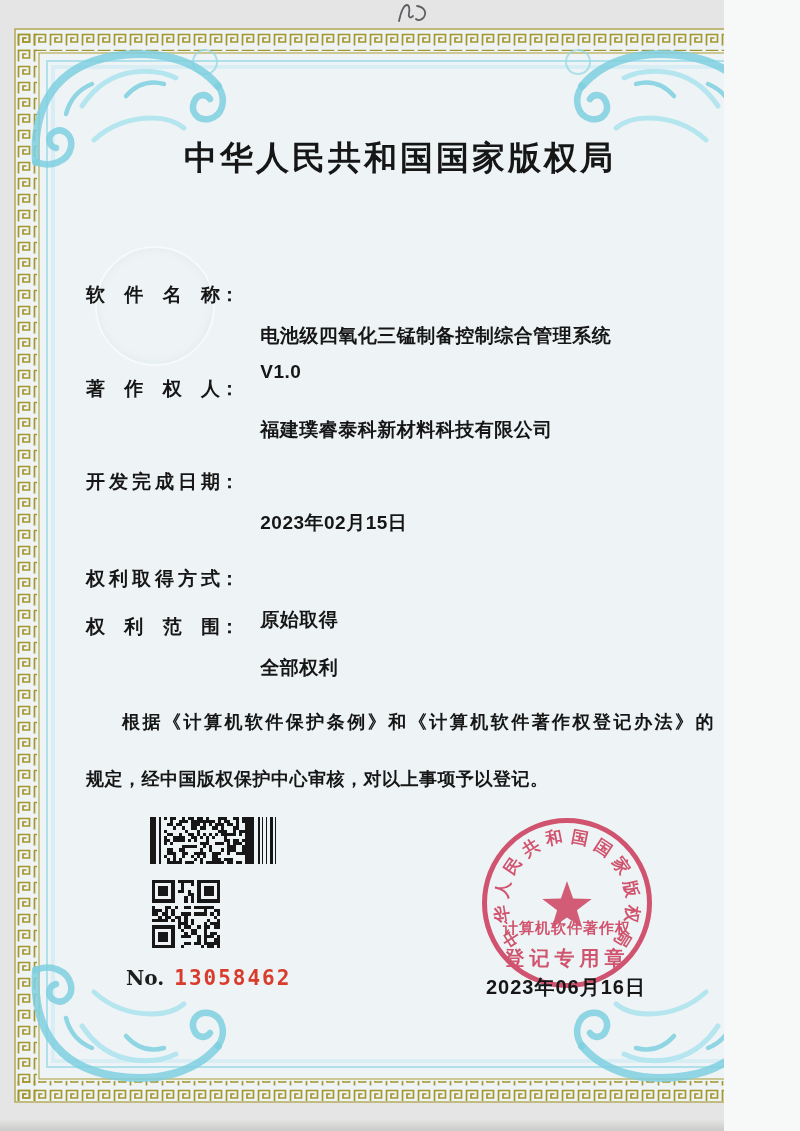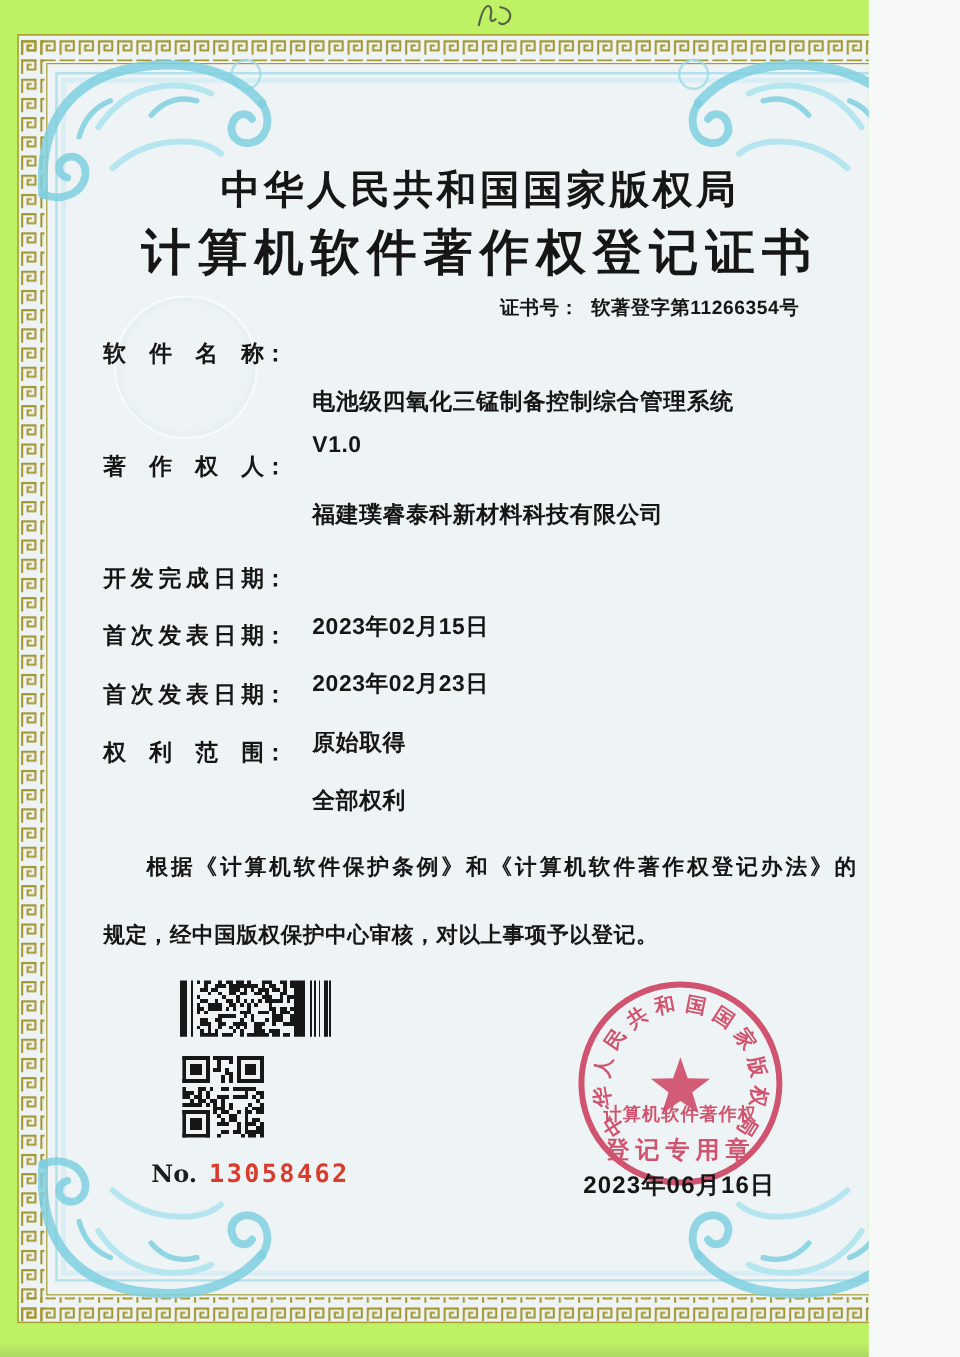--- a/index.html
+++ b/index.html
@@ -1,17 +1,17 @@
 <!DOCTYPE html>
 <html><head>
 <meta charset="utf-8">
 <style>
   html,body{margin:0;padding:0;background:#f7f9f8;}
   #page{position:relative;width:724px;height:1131px;overflow:hidden;
-        font-family:"Liberation Sans","DejaVu Sans",sans-serif;color:#161616;background:#bef264;}
+        font-family:"Liberation Sans","DejaVu Sans",sans-serif;color:#161616;background:#e5e5e5;}
   .abs{position:absolute;}
   #deco{left:0;top:0;z-index:0;}
   .content{z-index:2;}
   
   .authority{left:0;top:136px;width:800px;text-align:center;font-family:"DejaVu Serif","Liberation Serif",serif;
              font-size:33px;font-weight:700;letter-spacing:3px;}
   .cert-title{left:0;top:183px;width:800px;text-align:center;font-family:"DejaVu Serif","Liberation Serif",serif;
              font-size:41px;font-weight:700;letter-spacing:6px;}
   .certno{top:247px;right:58px;font-size:16px;font-weight:700;letter-spacing:.5px;}
   .certno .lbl{margin-right:10px;}
@@ -90,44 +90,36 @@
 
     <g opacity=".8">
       <path d="M399,21 C401,12 404,5 407,5 C409,5 410,9 409,13 C408,17 410,19 413,16" fill="none" stroke="#3f3f45" stroke-width="1.8" stroke-linecap="round"></path>
       <path d="M417,6 C424,7 427,12 424,17 C422,20 418,21 416,19" fill="none" stroke="#3f3f45" stroke-width="1.8" stroke-linecap="round"></path>
     </g>
   </svg>
 
   <div class="abs watermark"></div>
 
   <div class="abs content authority">中华人民共和国国家版权局</div>
-  <div class="abs content cert-title">计算机软件著作权登记证书</div>
-
-  <div class="abs content certno">
-    <span class="lbl">证书号：</span><span>软著登字第11266354号</span>
-  </div>
+
 
   <div class="abs content frow r1">
     <span class="flabel">软件名称</span><span class="fcolon">：</span>
     <span class="fvalue"><span>电池级四氧化三锰制备控制综合管理系统</span><span class="vline2">V1.0</span></span>
   </div>
   <div class="abs content frow r2">
     <span class="flabel">著作权人</span><span class="fcolon">：</span>
     <span class="fvalue">福建璞睿泰科新材料科技有限公司</span>
   </div>
   <div class="abs content frow r3">
     <span class="flabel">开发完成日期</span><span class="fcolon">：</span>
     <span class="fvalue">2023年02月15日</span>
   </div>
-  <div class="abs content frow r4">
-    <span class="flabel">首次发表日期</span><span class="fcolon">：</span>
-    <span class="fvalue">2023年02月23日</span>
-  </div>
   <div class="abs content frow r5">
-    <span class="flabel">首次发表日期</span><span class="fcolon">：</span>
+    <span class="flabel">权利取得方式</span><span class="fcolon">：</span>
     <span class="fvalue">原始取得</span>
   </div>
   <div class="abs content frow r6">
     <span class="flabel">权利范围</span><span class="fcolon">：</span>
     <span class="fvalue">全部权利</span>
   </div>
 
   <div class="abs content statement">
     <div class="l1">根据《计算机软件保护条例》和《计算机软件著作权登记办法》的</div>
     <div class="l2">规定，经中国版权保护中心审核，对以上事项予以登记。</div>

